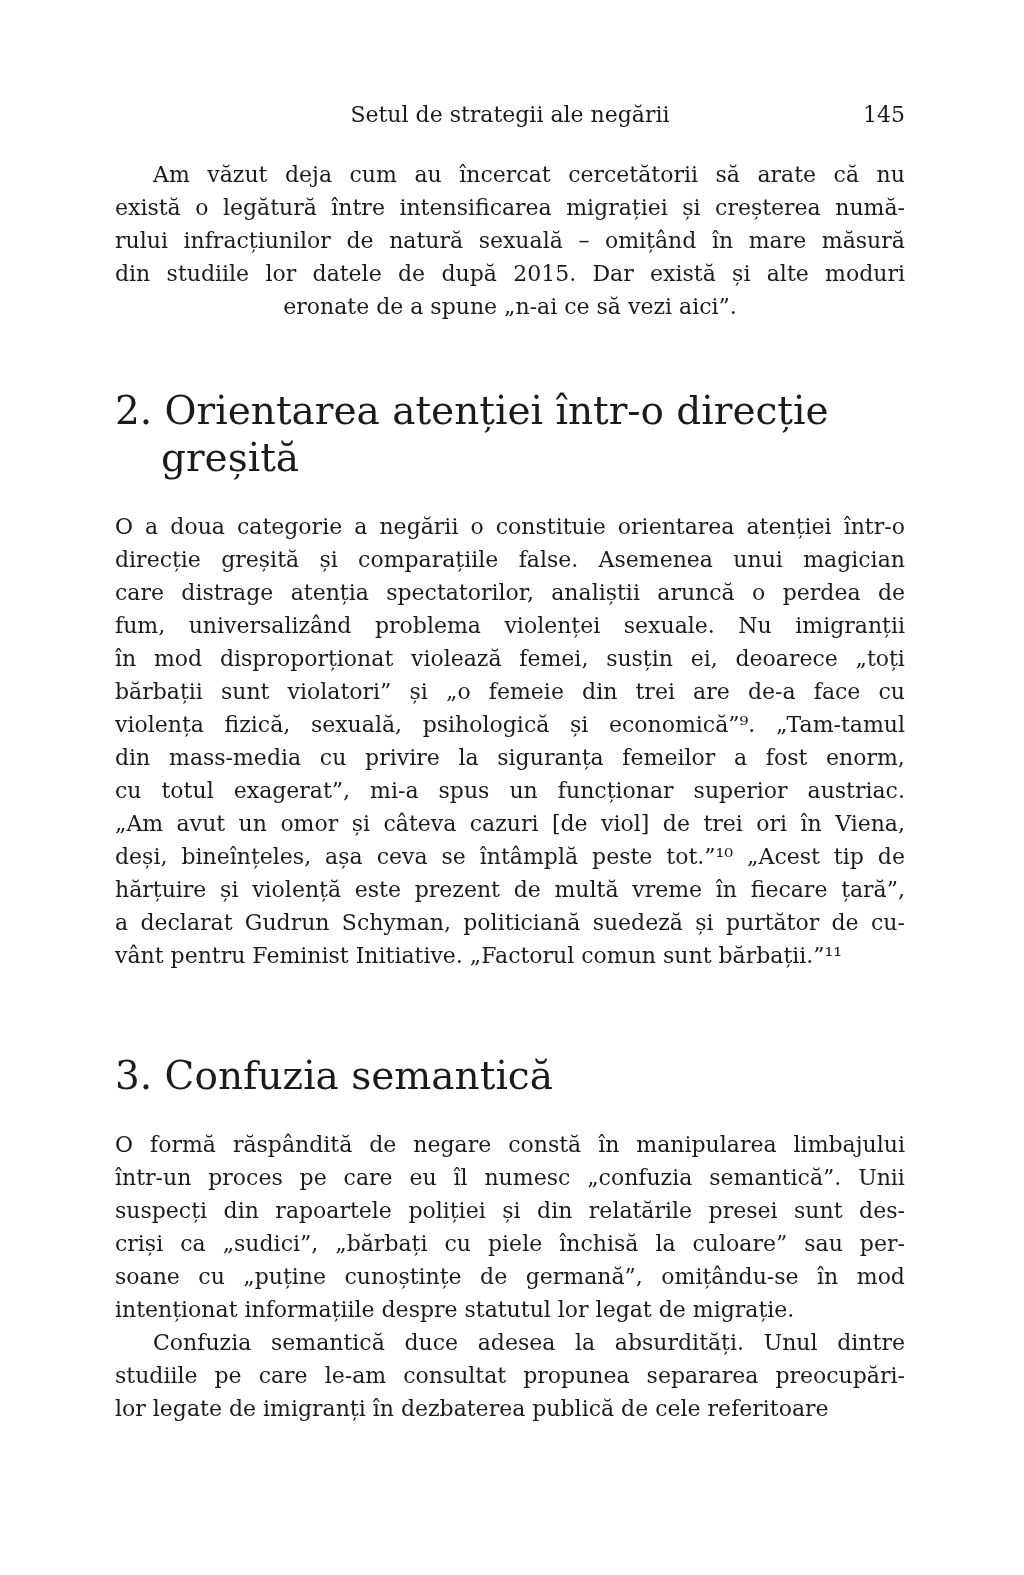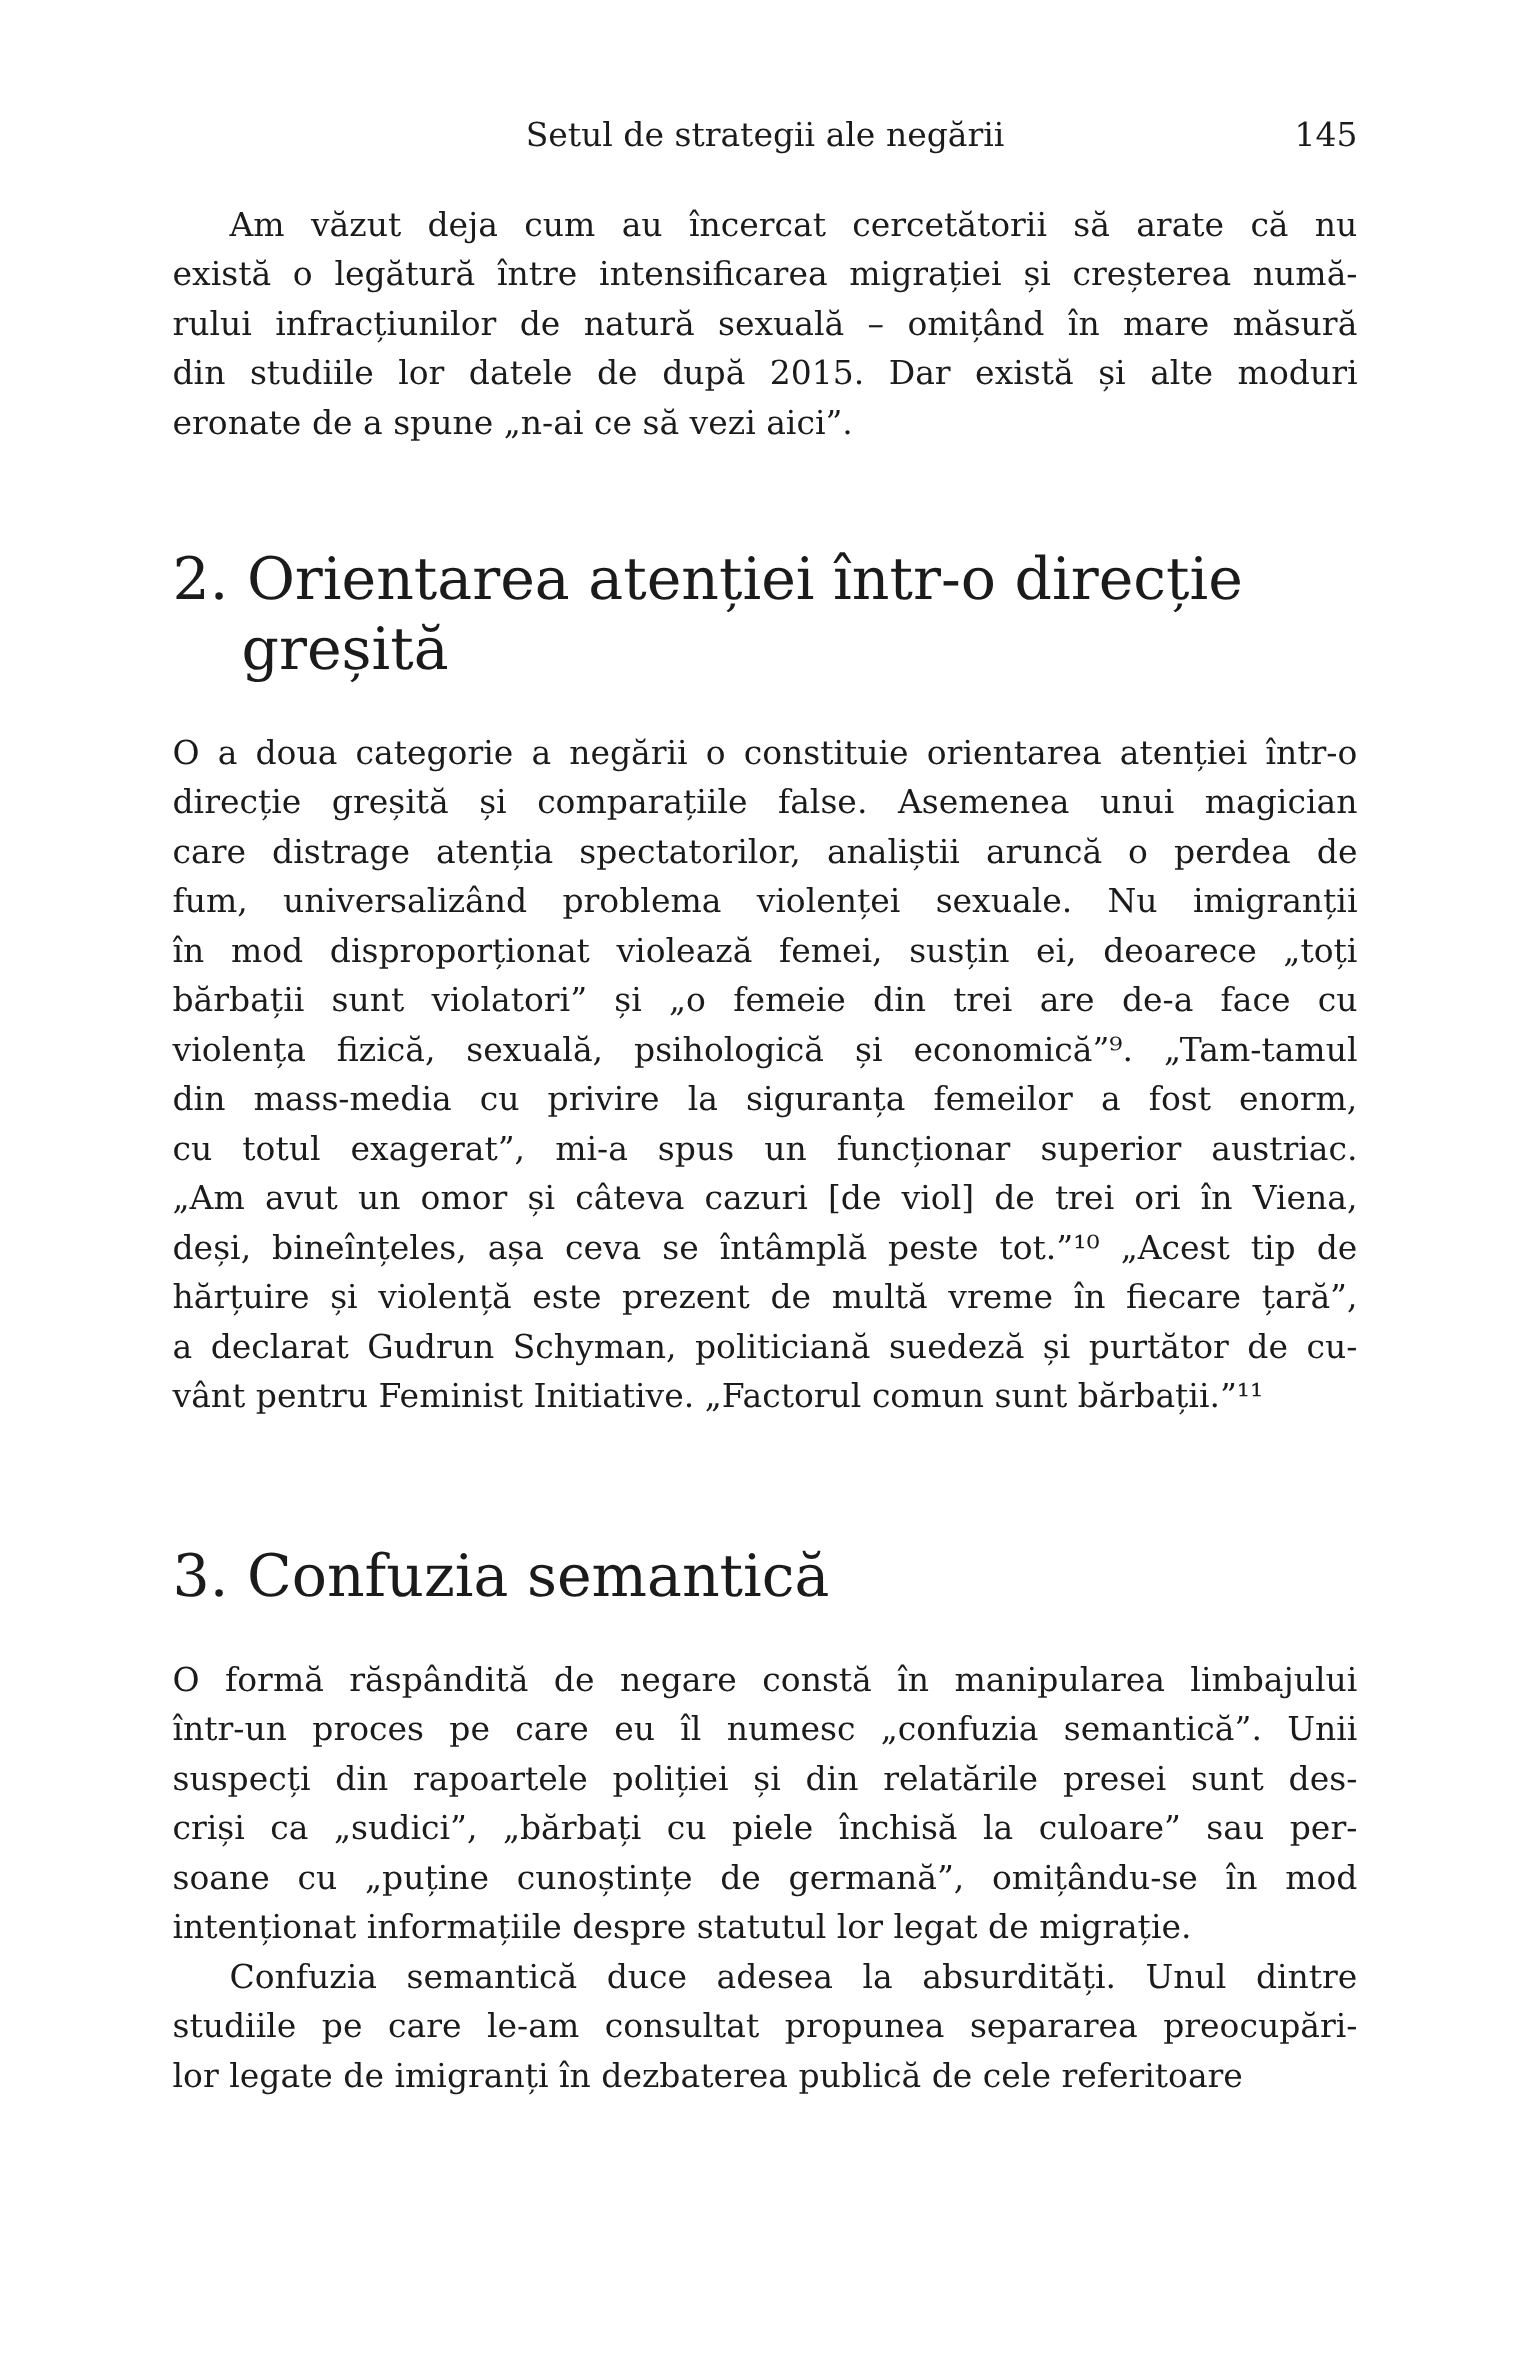--- a/index.html
+++ b/index.html
@@ -8,21 +8,21 @@
     background: #ffffff;
   }
   .page {
     position: relative;
     width: 1024px;
     height: 1575px;
     background: #ffffff;
     color: #1b1b1b;
     font-family: "DejaVu Serif", "Liberation Serif", serif;
     box-sizing: border-box;
-    padding: 74px 119px 0 115px;
+    padding: 98px 119px 0 115px;
     overflow: hidden;
   }
   .running-header {
     position: relative;
     height: 33px;
     font-size: 22px;
     line-height: 33px;
     margin-bottom: 27px;
   }
   .running-title {
@@ -46,21 +46,21 @@
     display: flex;
     justify-content: space-between;
     white-space: nowrap;
   }
   .para.indent > .line:first-child { padding-left: 38px; }
   .heading {
     font-size: 39px;
     line-height: 47px;
   }
   .heading .line:not(:first-child) { padding-left: 46px; }
-  #para-intro        { margin-top: 0; }
+  #para-intro        { margin-top: 0; text-align: center; }
   #heading-2         { margin-top: 64px; }
   #para-misdirection { margin-top: 29px; }
   #heading-3         { margin-top: 80px; }
   #para-semantic     { margin-top: 29px; }
   #para-semantic-2   { margin-top: 0; }
 </style>
 </head>
 <body>
 
 <div class="page">

